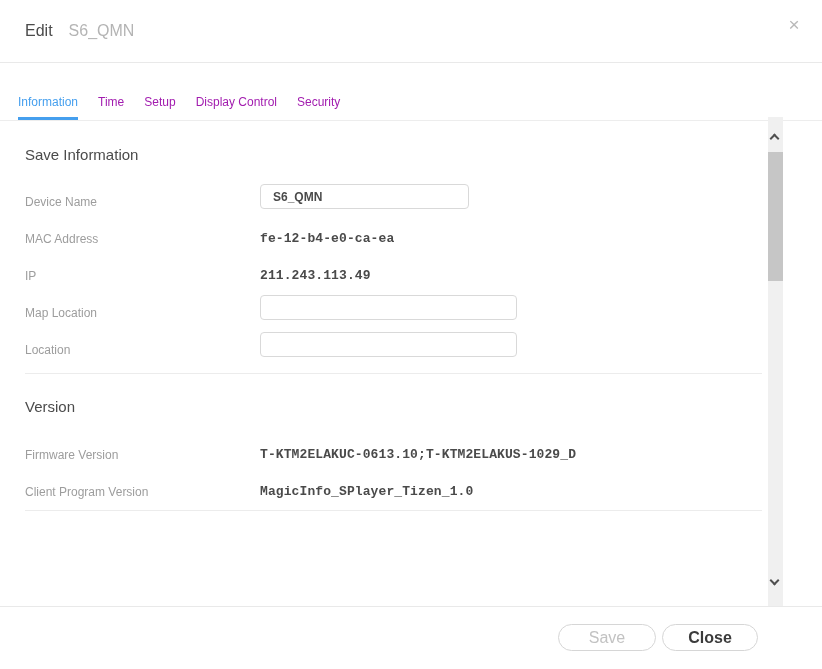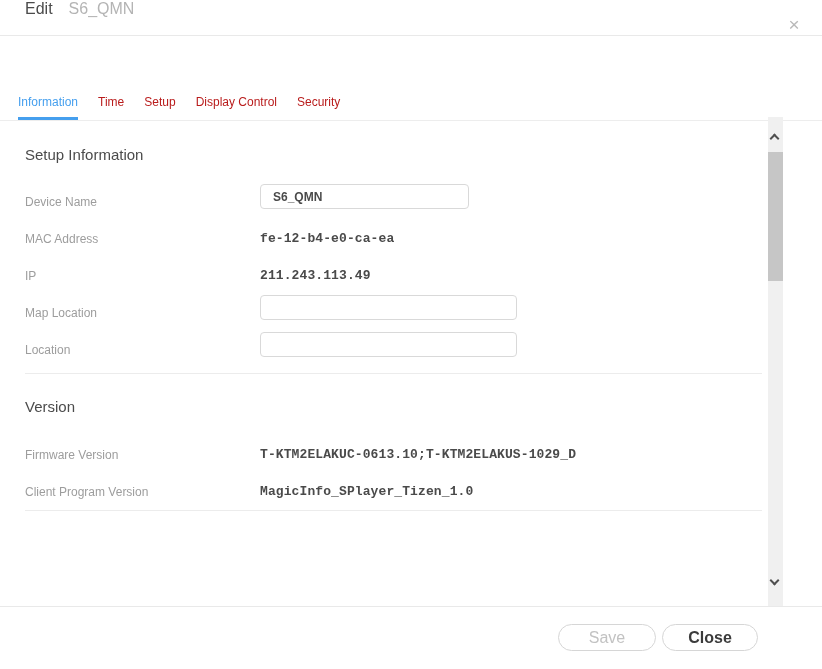--- a/index.html
+++ b/index.html
@@ -6,42 +6,42 @@
   html, body { background: #fff; }
   body {
     width: 822px; height: 669px;
     font-family: "Liberation Sans", sans-serif;
     overflow: hidden;
   }
   .app { position: relative; width: 822px; height: 669px; background: #fff; overflow: hidden; }
 
   
   .dlg-header {
-    position: absolute; top: 0; left: 0; right: 0; height: 36px;
+    position: absolute; top: 0; left: 0; right: 0; height: 63px;
     border-bottom: 1px solid #e9e9e9;
-    display: flex; padding-left: 25px;
+    display: flex; align-items: center; padding-left: 25px;
   }
   .dlg-title-action { font-size: 16px; color: #4b4b4b; }
   .dlg-title-name { font-size: 16px; color: #b4b4b4; margin-left: 16px; }
   .dlg-close {
     position: absolute; right: 17px; top: 14px;
     font-size: 19px; color: #b9b9b9; cursor: pointer;
     width: 22px; height: 22px; text-align: center; line-height: 22px;
     background: none; border: none; font-family: inherit;
   }
 
   
   .tabbar {
     position: absolute; top: 92px; left: 0; right: 0; height: 29px;
     padding-left: 18px;
     border-bottom: 1px solid #ededed;
     display: flex; gap: 20px; align-items: stretch;
   }
   .tab {
-    font-size: 12px; color: #b91c1c; cursor: pointer;
+    font-size: 12px; color: #a21caf; cursor: pointer;
     padding-top: 3px; white-space: nowrap;
   }
   .tab.active { color: #459fee; border-bottom: 3px solid #459fee; }
 
   
   .scrollarea {
     position: absolute; top: 121px; left: 0; width: 822px; height: 486px;
     border-bottom: 1px solid #e9e9e9;
     padding: 0 60px 0 25px;
     overflow: hidden; background: #fff;
@@ -107,21 +107,21 @@
   <div class="tabbar">
     <span class="tab active">Information</span>
     <span class="tab">Time</span>
     <span class="tab">Setup</span>
     <span class="tab">Display Control</span>
     <span class="tab">Security</span>
   </div>
 
   <div class="scrollarea">
 
-    <h2 class="section-heading">Setup Information</h2>
+    <h2 class="section-heading">Save Information</h2>
 
     <div class="rows">
       <div class="row">
         <span class="field-label">Device Name</span>
         <input class="field-input w-narrow" value="S6_QMN" style="">
       </div>
       <div class="row">
         <span class="field-label">MAC Address</span>
         <span class="field-value">fe-12-b4-e0-ca-ea</span>
       </div>

